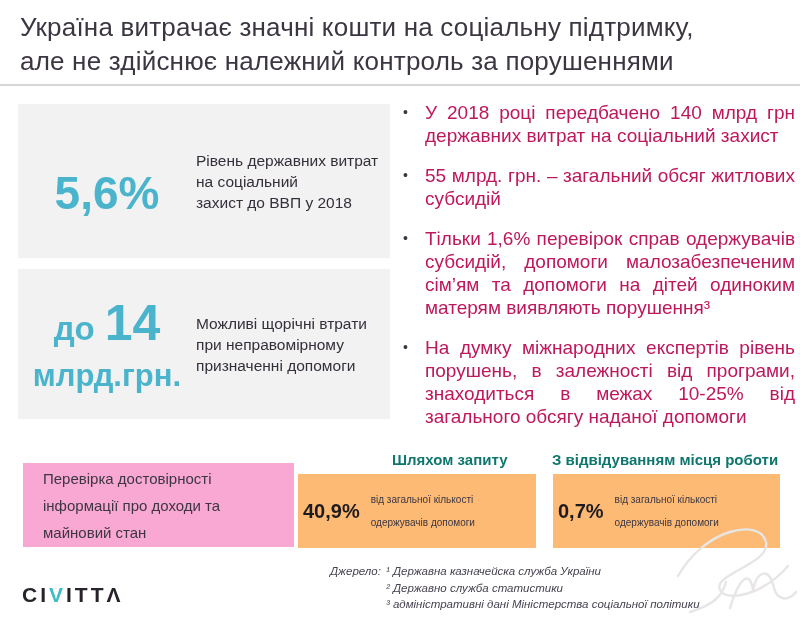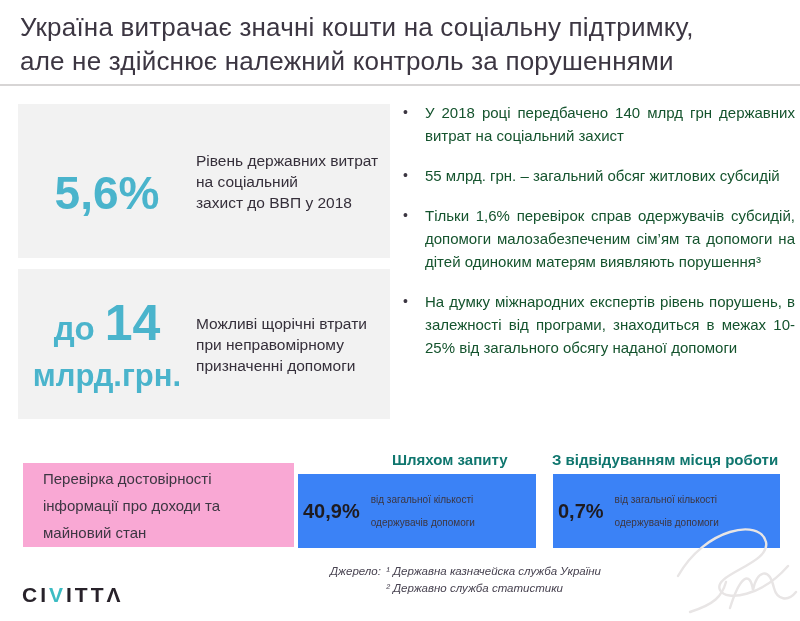--- a/index.html
+++ b/index.html
@@ -43,40 +43,40 @@
   .bullets{
     position:absolute;left:403px;top:101px;width:392px;
   }
   .bullet{
     display:flex;margin-bottom:17px;
   }
   .bullet-marker{
     flex:0 0 22px;font-size:14px;line-height:23px;color:#3c3642;
   }
   .bullet-text{
-    flex:1;font-size:15px;line-height:23px;color:#14532d;
+    flex:1;font-size:19px;line-height:23px;color:#be185d;
     text-align:justify;text-justify:inter-word;
   }
   
   .check-box{
     position:absolute;left:23px;top:463px;width:271px;height:84px;
     background:#f9a8d4;display:flex;align-items:center;
   }
   .check-box .check-label{
     font-size:15px;line-height:27px;color:#3c3642;
     padding-left:20px;white-space:pre-line;
   }
   .method-header{
     position:absolute;top:451px;height:20px;
     font-size:15px;font-weight:700;color:#0f766e;white-space:nowrap;
   }
   .method-header.h1{left:392px;}
   .method-header.h2{left:552px;}
   .method-box{
-    position:absolute;top:474px;height:74px;background:#3b82f6;
+    position:absolute;top:474px;height:74px;background:#fdba74;
     display:flex;align-items:center;gap:11px;padding:0 5px;box-sizing:border-box;
   }
   .method-box.m1{left:298px;width:238px;}
   .method-box.m2{left:553px;width:227px;}
   .method-value{
     font-size:20px;font-weight:700;color:#1e1b20;white-space:nowrap;flex:0 0 auto;
   }
   .method-desc{
     font-size:10px;line-height:23px;color:#3c3642;white-space:pre-line;
   }
@@ -168,20 +168,21 @@
 одержувачів допомоги</span>
   </div>
 
   <div class="logo"><span>CI</span><span class="accent">V</span><span>ITTΛ</span></div>
 
   <div class="sources">
     <span class="prefix">Джерело:</span>
     <span class="items">
       <span style="display:block">¹ Державна казначейска служба України</span>
       <span style="display:block">² Державно служба статистики</span>
+      <span style="display:block">³ адміністративні дані Міністерства соціальної політики</span>
     </span>
   </div>
 
   <svg class="watermark" viewBox="0 0 140 105" xmlns="http://www.w3.org/2000/svg">
     <g fill="none" stroke="#e8e5e5" stroke-width="2.4" stroke-linecap="round">
       <path d="M18,60 C45,12 100,2 106,26 C111,48 52,58 60,74 C66,86 102,80 128,50"></path>
       <path d="M70,92 C80,60 90,54 93,74 C97,55 109,50 114,72 C117,84 128,86 136,76"></path>
       <path d="M30,96 C55,88 62,80 66,66"></path>
     </g>
   </svg>

